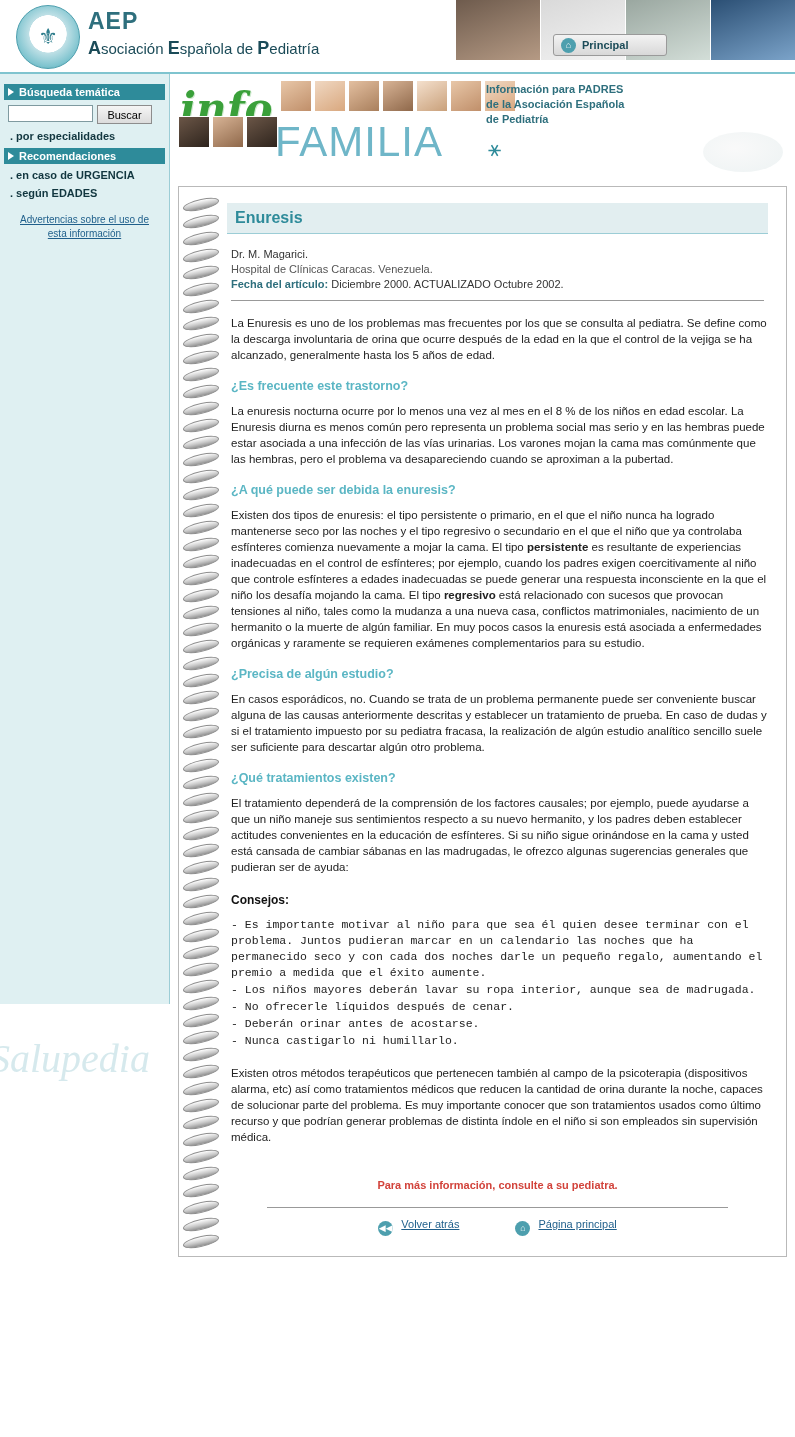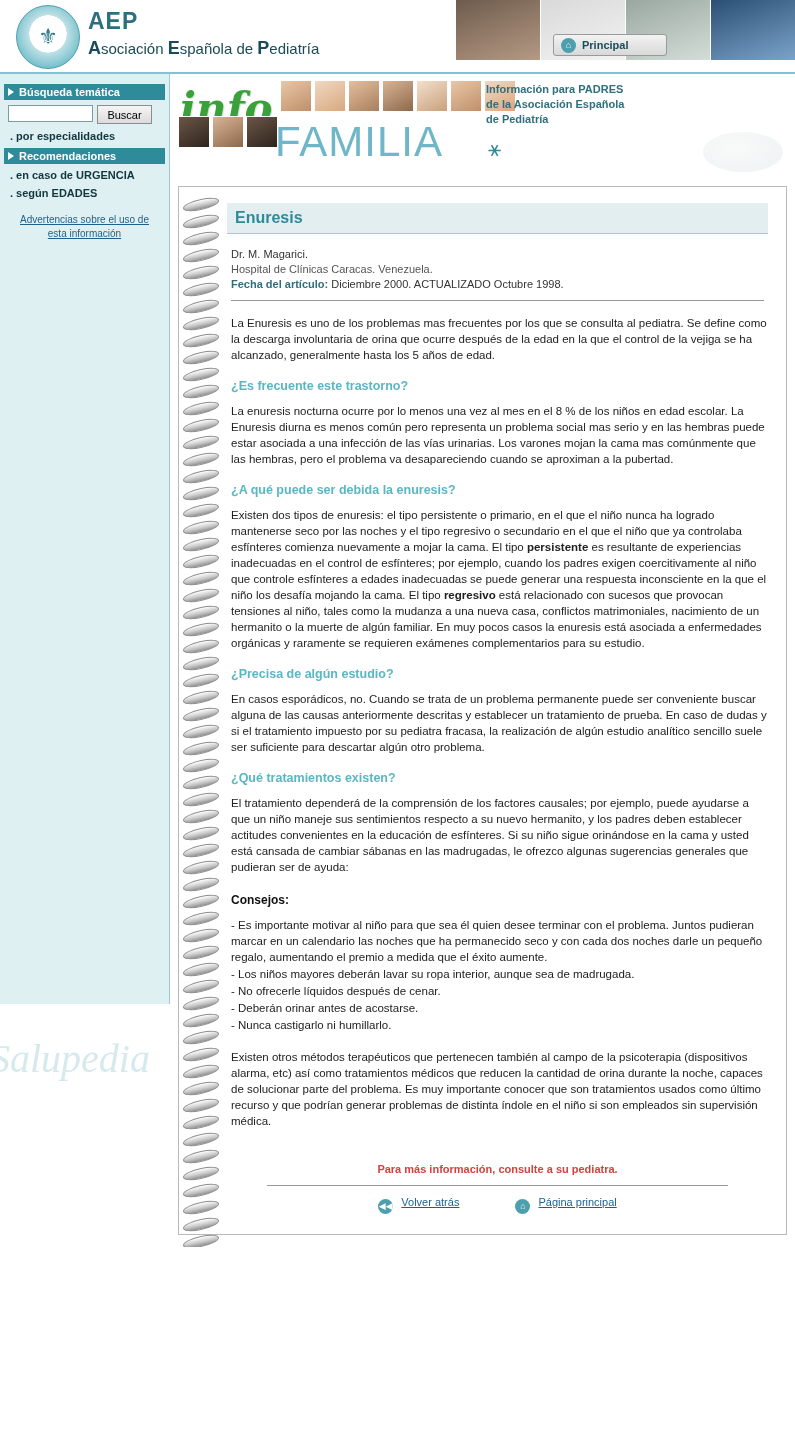--- a/index.html
+++ b/index.html
@@ -167,24 +167,24 @@
   .fecha{font-size:11px;color:#333;margin-left:4px;}
   .fecha b{color:#2e6f7d;}
   .hr{border-top:1px solid #999;margin:10px 4px 14px 4px;}
   h3.q{
     color:#5bb6c4;font-size:12.5px;margin:16px 0 10px 4px;font-weight:bold;
   }
   p.body{
     font-size:11.5px;line-height:16px;color:#222;margin:0 0 4px 4px;text-align:left;
   }
   .consejos{font-size:12px;font-weight:bold;color:#111;margin:18px 0 10px 4px;}
-  ul.tips{list-style:none;margin:0 0 0 4px;padding:0;}
+  ul.tips{list-style:none;margin:0 0 0 4px;padding:0;font-family:Liberation Mono, monospace;}
   ul.tips li{font-size:11.5px;line-height:16px;margin-bottom:1px;}
   .note{
-    color:#d2433b;font-size:11px;font-weight:bold;text-align:center;margin:34px 0 10px 0;
+    color:#d2433b;font-size:11px;font-weight:bold;text-align:center;margin:34px 0 16px 0;
   }
   .foot-hr{border-top:1px solid #999;margin:4px 40px 10px 40px;}
   .footlinks{
     display:flex;justify-content:center;gap:56px;align-items:center;
     font-size:11px;color:#1f5f8b;
   }
   .footlinks a{color:#1f5f8b;text-decoration:underline;cursor:pointer;}
   .fl-ico{
     display:inline-block;width:15px;height:15px;border-radius:50%;background:#4d9fae;
     color:#fff;font-size:9px;text-align:center;line-height:15px;margin-right:5px;vertical-align:-3px;
@@ -342,21 +342,21 @@
             <div class="ring" style="top: 1026px;"></div>
             <div class="ring" style="top: 1043px;"></div>
           </div>
         <div class="doc-body">
 
           <div class="doc-title">Enuresis</div>
 
           <div class="author">Dr. M. Magarici.</div>
           <div class="affil">Hospital de Clínicas Caracas. Venezuela.</div>
           <div class="fecha">
-            <b>Fecha del artículo:</b><span> Diciembre 2000. ACTUALIZADO Octubre 1998.</span>
+            <b>Fecha del artículo:</b><span> Diciembre 2000. ACTUALIZADO Octubre 2002.</span>
           </div>
 
           <div class="hr"></div>
 
           <p class="body">La Enuresis es uno de los problemas mas frecuentes por los que se consulta al pediatra. Se define como la descarga involuntaria de orina que ocurre después de la edad en la que el control de la vejiga se ha alcanzado, generalmente hasta los 5 años de edad.</p>
 
           <h3 class="q">¿Es frecuente este trastorno?</h3>
           <p class="body">La enuresis nocturna ocurre por lo menos una vez al mes en el 8 % de los niños en edad escolar. La Enuresis diurna es menos común pero representa un problema social mas serio y en las hembras puede estar asociada a una infección de las vías urinarias. Los varones mojan la cama mas comúnmente que las hembras, pero el problema va desapareciendo cuando se aproximan a la pubertad.</p>
 
           <h3 class="q">¿A qué puede ser debida la enuresis?</h3>

